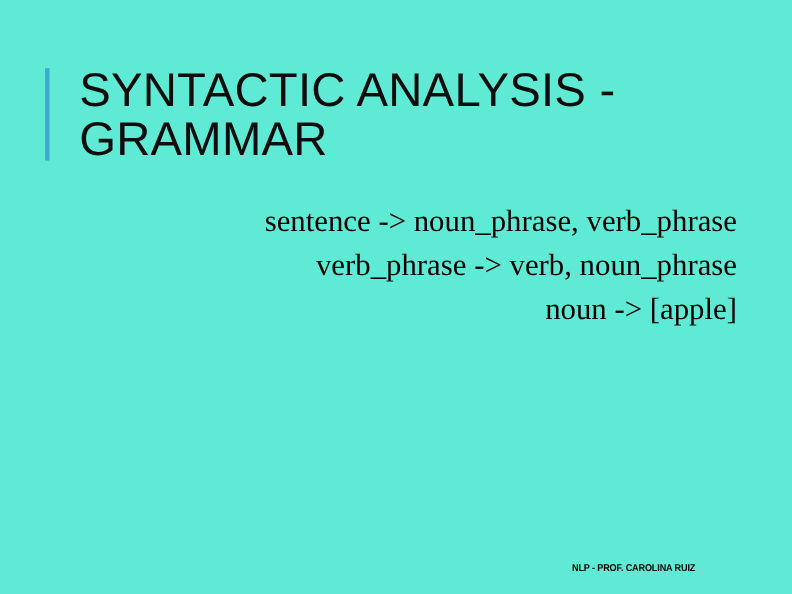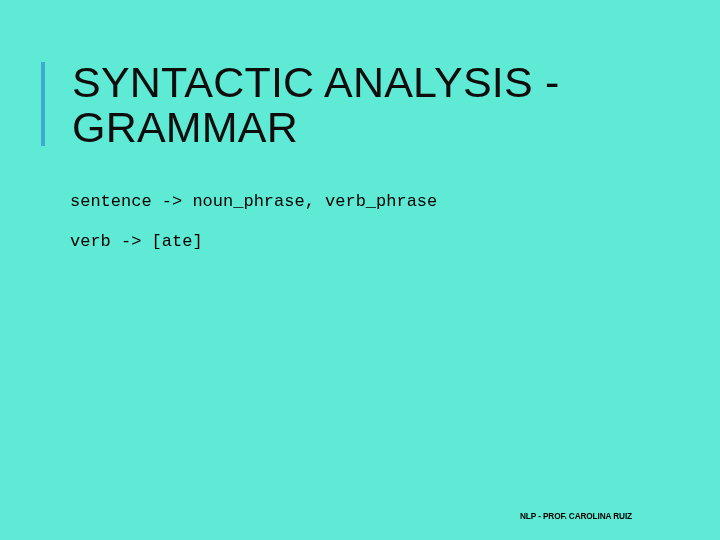--- a/index.html
+++ b/index.html
@@ -55,26 +55,27 @@
 
   
   #grammar-rules {
     position: absolute;
     left: 70px;
     top: 182px;
     width: 600px;
   }
 
   .rule-line {
-    font-family: Liberation Mono, monospace;
-    font-size: 17px;
+    font-family: Liberation Serif, serif;
+    font-size: 28px;
     line-height: 40px;
     color: #000000;
     white-space: pre;
     letter-spacing: 0px;
+    text-align: right;
   }
 
   
   #slide-footer {
     position: absolute;
     left: 400px;
     top: 511px;
     width: 232px;
     text-align: right;
     font-family: "Liberation Sans", sans-serif;
@@ -93,18 +94,19 @@
 <div id="slide">
 
   <div id="title-block">
     <div id="title-accent-bar"></div>
     <h1 id="page-title">SYNTACTIC ANALYSIS -
 GRAMMAR</h1>
   </div>
 
   <div id="grammar-rules">
     <div class="rule-line">sentence -&gt; noun_phrase, verb_phrase</div>
-    <div class="rule-line">verb -&gt; [ate]</div>
+    <div class="rule-line">verb_phrase -&gt; verb, noun_phrase</div>
+    <div class="rule-line">noun -&gt; [apple]</div>
   </div>
 
   <div id="slide-footer">NLP - PROF. CAROLINA RUIZ</div>
 
 </div>
 
 </body></html>

